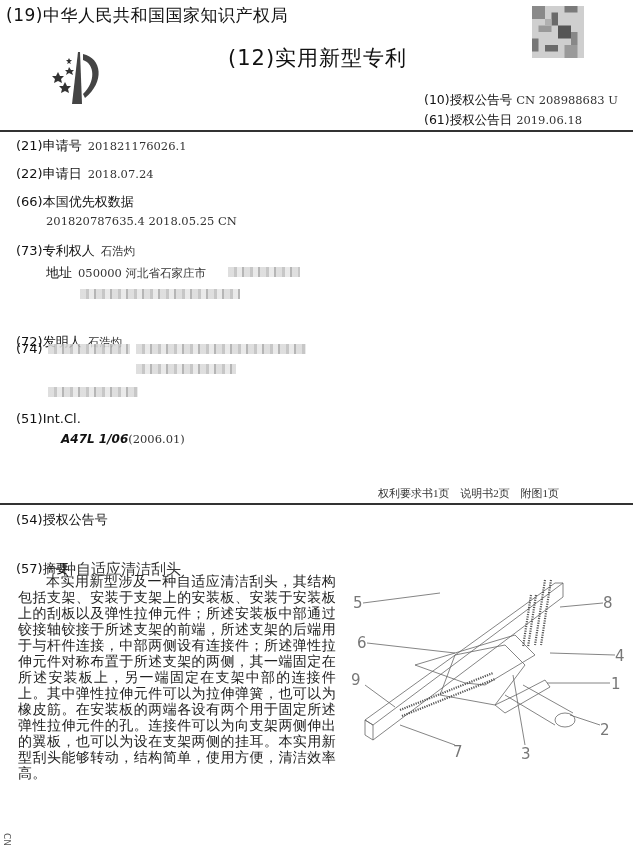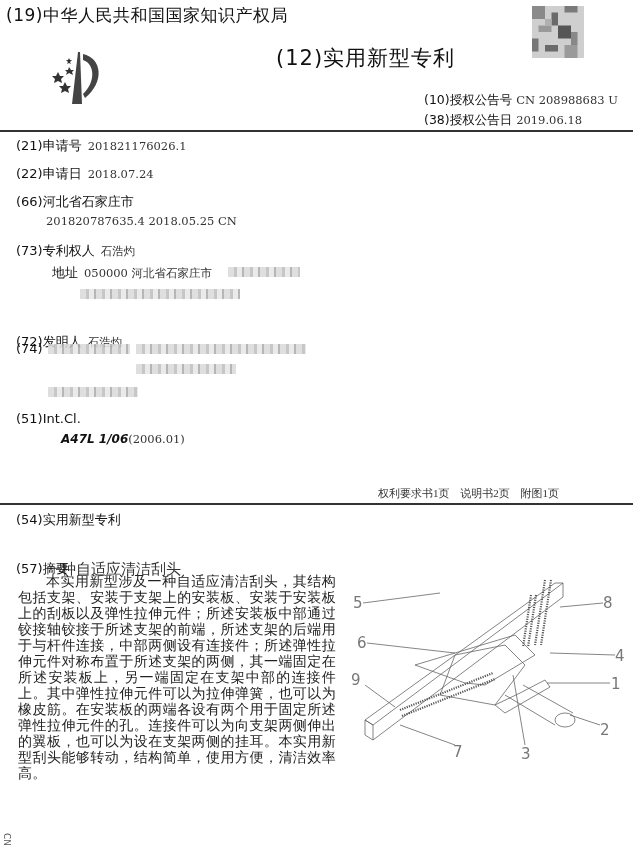--- a/index.html
+++ b/index.html
@@ -1,20 +1,20 @@
 <!DOCTYPE html>
 <html><head>
 <meta charset="utf-8">
 <style>
   html, body { margin: 0; padding: 0; background: #ffffff; }
   body { width: 633px; height: 857px; position: relative; overflow: hidden;
          font-family: "DejaVu Sans", "Liberation Sans", sans-serif; color: #111; }
   .abs { position: absolute; white-space: nowrap; }
   .hdr19 { left: 6px; top: 4px; font-size: 17px; letter-spacing: 0.5px; }
-  .hdr12 { left: 228px; top: 44px; font-size: 21px; letter-spacing: 1px; margin-left: 48px; }
+  .hdr12 { left: 228px; top: 44px; font-size: 21px; letter-spacing: 1px; }
   .qr { left: 532px; top: 6px; width: 52px; height: 52px; }
   .pubrow { font-size: 12.5px; }
   .pubrow .lbl { font-weight: normal; }
   .pubrow .val { font-family: "DejaVu Serif", "Liberation Serif", serif; font-size: 11.5px; color: #333; margin-left: 4px; }
   .rule { position: absolute; left: 0; width: 633px; height: 0; border-top: 2px solid #333; }
   .field { font-size: 13px; }
   .field .name { font-weight: normal; }
   .field .val { font-family: "DejaVu Serif", "Liberation Serif", serif; font-size: 11.5px; color: #333; margin-left: 6px; }
   .sub { font-family: "DejaVu Serif", "Liberation Serif", serif; font-size: 11.5px; color: #333; }
   .blur { position: absolute; background: repeating-linear-gradient(90deg, #d9d9d9 0 6px, #bdbdbd 6px 9px, #e6e6e6 9px 14px, #a9a9a9 14px 16px); opacity: 0.85; }
@@ -53,40 +53,40 @@
   <rect x="0" y="5" width="1" height="2" fill="#777"></rect>
     <rect x="2" y="6" width="2" height="1" fill="#6a6a6a"></rect>
   <rect x="5" y="6" width="2" height="2" fill="#9a9a9a"></rect>
     <rect x="2" y="2" width="1" height="1" fill="#b0b0b0"></rect>
 </svg>
 
 <div class="abs pubrow" style="left:424px;top:92px;">
   <span class="lbl">(10)授权公告号</span><span class="val">CN 208988683 U</span>
 </div>
 <div class="abs pubrow" style="left:424px;top:112px;">
-  <span class="lbl">(38)授权公告日</span><span class="val">2019.06.18</span>
+  <span class="lbl">(61)授权公告日</span><span class="val">2019.06.18</span>
 </div>
 
 <div class="rule" style="top:130px;"></div>
 
 <div class="abs field" style="left:16px;top:137px;">
   <span>(21)</span><span class="name">申请号</span><span class="val">201821176026.1</span>
 </div>
 <div class="abs field" style="left:16px;top:165px;">
   <span>(22)</span><span class="name">申请日</span><span class="val">2018.07.24</span>
 </div>
 <div class="abs field" style="left:16px;top:193px;">
-  <span>(66)</span><span class="name">河北省石家庄市</span>
+  <span>(66)</span><span class="name">本国优先权数据</span>
 </div>
 <div class="abs sub" style="left:46px;top:214px;">201820787635.4 2018.05.25 CN</div>
 
 <div class="abs field" style="left:16px;top:242px;">
   <span>(73)</span><span class="name">专利权人</span><span class="val">石浩灼</span>
 </div>
-<div class="abs field" style="left:52px;top:264px;">
+<div class="abs field" style="left:46px;top:264px;">
   <span class="name">地址</span><span class="val">050000 河北省石家庄市</span>
 </div>
 <div class="blur" style="left:228px;top:267px;width:72px;height:10px;"></div>
 <div class="blur" style="left:80px;top:289px;width:160px;height:10px;"></div>
 
 <div class="abs field" style="left:16px;top:313px;margin-top:20px;">
   <span>(72)</span><span class="name">发明人</span><span class="val">石浩灼</span>
 </div>
 
 <div class="abs field" style="left:16px;top:341px;">
@@ -101,21 +101,21 @@
   <span>(51)</span><span>Int.Cl.</span>
 </div>
 <div class="abs" style="left:46px;top:432px;font-size:12px;margin-left:15px;">
   <span style="font-style:italic;font-weight:bold;">A47L 1/06</span><span class="sub">(2006.01)</span>
 </div>
 
 <div class="abs pages">权利要求书1页 说明书2页 附图1页</div>
 <div class="rule" style="top:503px;"></div>
 
 <div class="abs field" style="left:16px;top:511px;">
-  <span>(54)</span><span class="name">实用新型专利</span>
+  <span>(54)</span><span class="name">授权公告号</span>
 </div>
 <div class="abs sub" style="left:46px;top:560px;font-size:15px;">一种自适应清洁刮头</div>
 
 <div class="abs field" style="left:16px;top:560px;text-align:center;">
   <span>(57)</span><span class="name">摘要</span>
 </div>
 <div class="abstract">
   <p>本实用新型涉及一种自适应清洁刮头，其结构包括支架、安装于支架上的安装板、安装于安装板上的刮板以及弹性拉伸元件；所述安装板中部通过铰接轴铰接于所述支架的前端，所述支架的后端用于与杆件连接，中部两侧设有连接件；所述弹性拉伸元件对称布置于所述支架的两侧，其一端固定在所述安装板上，另一端固定在支架中部的连接件上。其中弹性拉伸元件可以为拉伸弹簧，也可以为橡皮筋。在安装板的两端各设有两个用于固定所述弹性拉伸元件的孔。连接件可以为向支架两侧伸出的翼板，也可以为设在支架两侧的挂耳。本实用新型刮头能够转动，结构简单，使用方便，清洁效率高。</p>
 </div>
 

